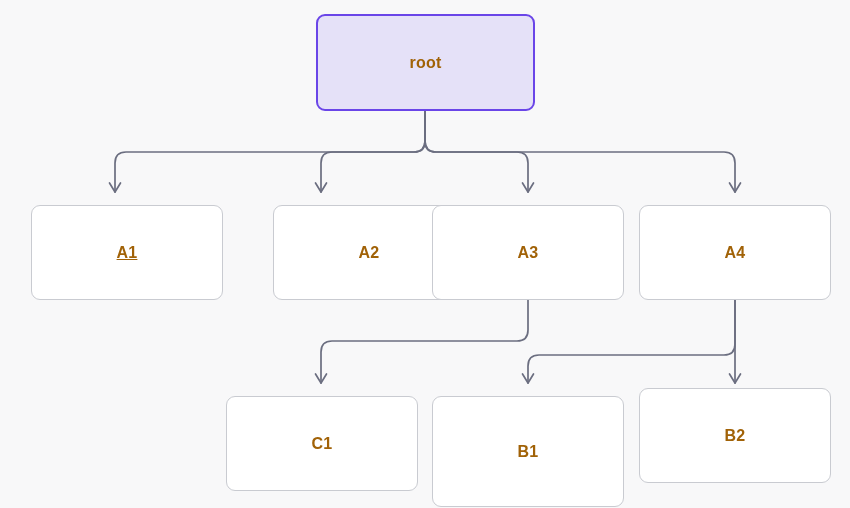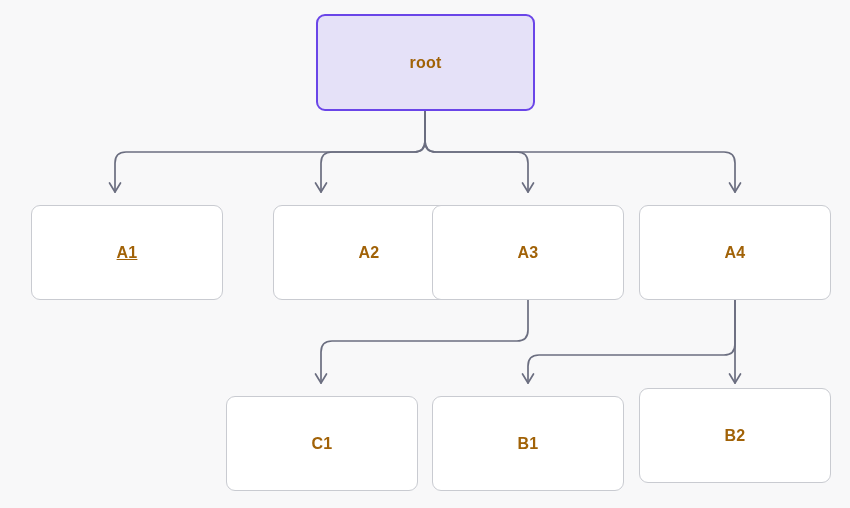--- a/index.html
+++ b/index.html
@@ -101,21 +101,21 @@
       </div>
       <div class="node" style="left: 432px; top: 205px; width: 192px; height: 95px;">
         <span class="node-label">A3</span>
       </div>
       <div class="node" style="left: 639px; top: 205px; width: 192px; height: 95px; justify-content: center;">
         <span class="node-label">A4</span>
       </div>
       <div class="node" style="left: 226px; top: 396px; width: 192px; height: 95px;">
         <span class="node-label">C1</span>
       </div>
-      <div class="node" style="left: 432px; top: 396px; width: 192px; height: 95px;">
+      <div class="node" style="left: 432px; top: 396px; width: 192px; height: 111px;">
         <span class="node-label">B1</span>
       </div>
       <div class="node" style="left: 639px; top: 388px; width: 192px; height: 95px;">
         <span class="node-label">B2</span>
       </div>
     </div>
 
 </div>
 
 </body></html>

